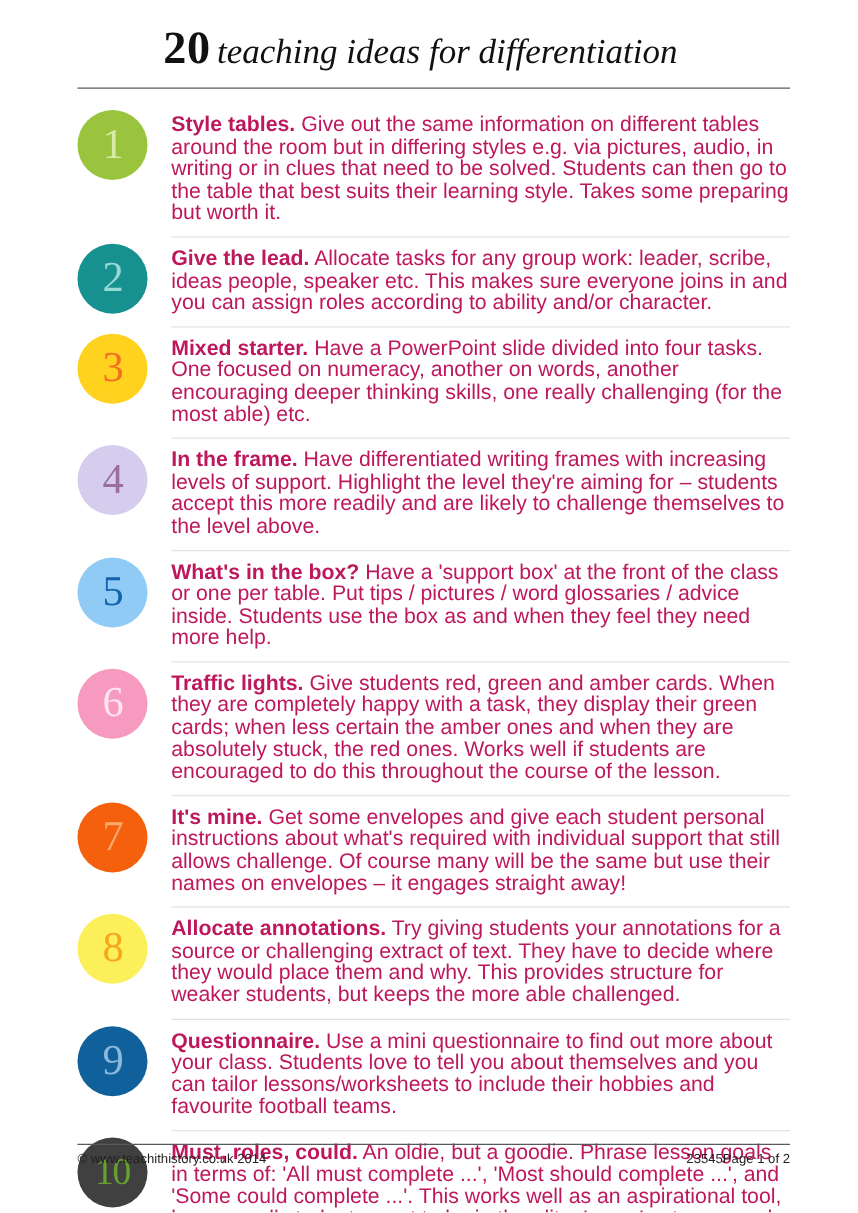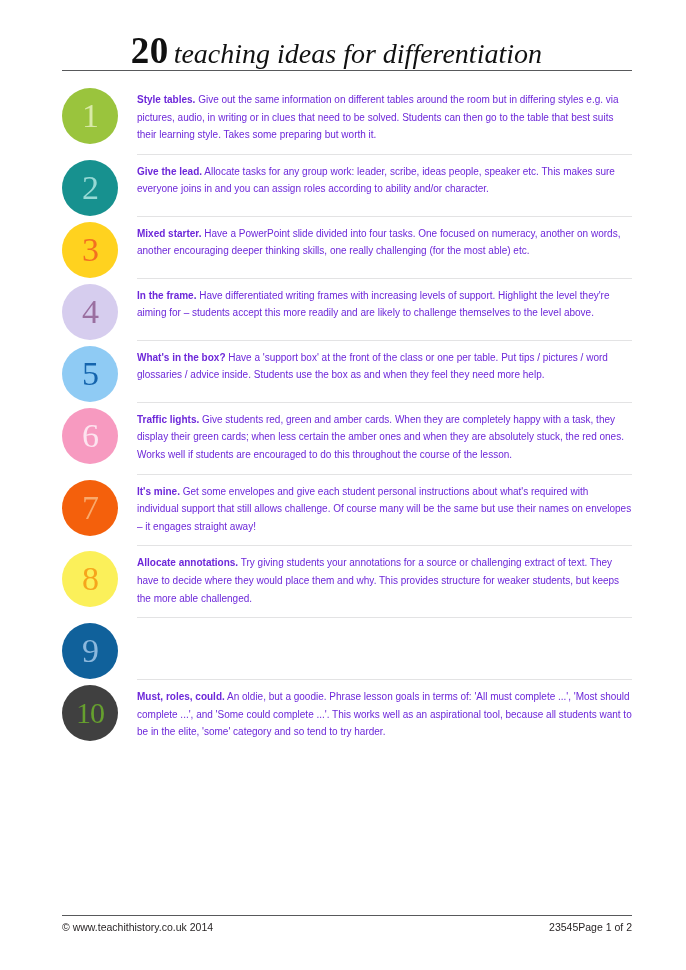--- a/index.html
+++ b/index.html
@@ -21,21 +21,21 @@
     height: 970px;
     box-sizing: border-box;
     background: #ffffff;
     overflow: hidden;
   }
 
   
   .header {
     position: absolute;
     left: 0;
-    top: 12px;
+    top: 0;
     width: 596px;
     padding: 0;
   }
   .title {
     text-align: right;
     padding-right: 54px;
     padding-top: 20px;
     font-family: "Liberation Serif", "DejaVu Serif", serif;
     white-space: nowrap;
     line-height: 1;
@@ -106,23 +106,23 @@
     letter-spacing: -1px;
   }
   .badge.wide {
     font-size: 30px;
   }
 
   .body {
     flex: 1 1 auto;
     padding-top: 9px;
     padding-bottom: 10px;
-    font-size: 10px;
+    font-size: 17px;
     line-height: 17.6px;
-    color: #6d28d9;
+    color: #be185d;
     text-align: left;
   }
   .body .lead {
     font-weight: bold;
   }
 
   
   .footer-rule {
     position: absolute;
     left: 62px;
@@ -207,20 +207,21 @@
       <div class="item">
         <div class="badge-wrap">
           <div class="badge" style="background: rgb(251, 240, 90); color: rgb(246, 165, 28);">8</div>
         </div>
         <div class="body"><span class="lead">Allocate annotations.</span><span>  Try giving students your annotations for a source or challenging extract of text.  They have to decide where they would place them and why.  This provides structure for weaker students, but keeps the more able challenged.</span></div>
       </div>
       <div class="item">
         <div class="badge-wrap">
           <div class="badge" style="background: rgb(16, 97, 155); color: rgb(140, 184, 221);">9</div>
         </div>
+        <div class="body"><span class="lead">Questionnaire.</span><span>  Use a mini questionnaire to find out more about your class.  Students love to tell you about themselves and you can tailor lessons/worksheets to include their hobbies and favourite football teams.</span></div>
       </div>
       <div class="item">
         <div class="badge-wrap">
           <div class="badge wide" style="background: #404040; color: rgb(102, 160, 46);">10</div>
         </div>
         <div class="body"><span class="lead">Must, roles, could.</span><span>  An oldie, but a goodie.  Phrase lesson goals in terms of: 'All must complete ...', 'Most should complete ...', and 'Some could complete ...'.  This works well as an aspirational tool, because all students want to be in the elite, 'some' category and so tend to try harder.</span></div>
       </div>
     </div>
 
   <div class="footer-rule"></div>

